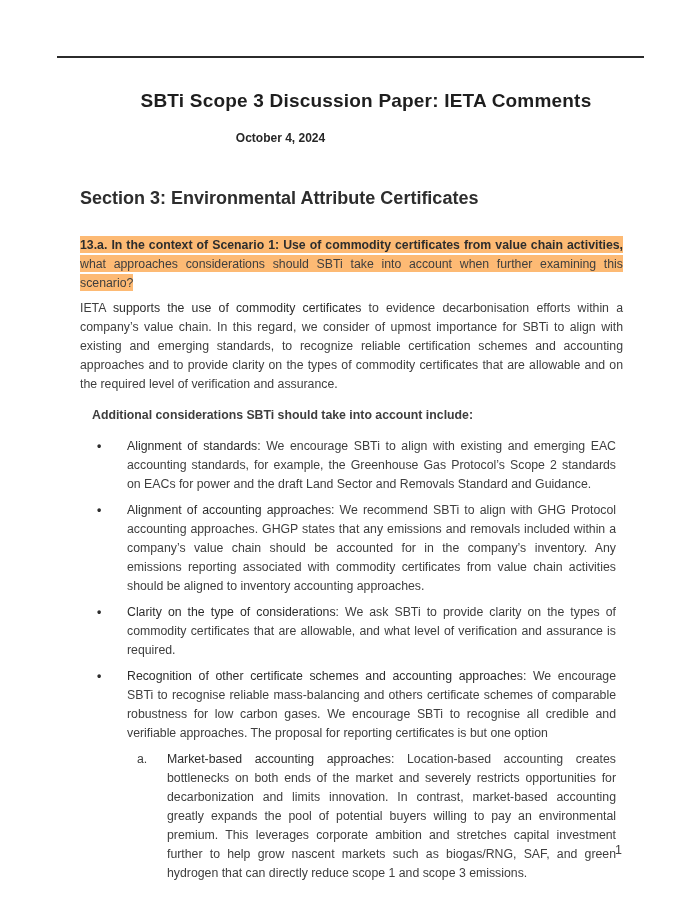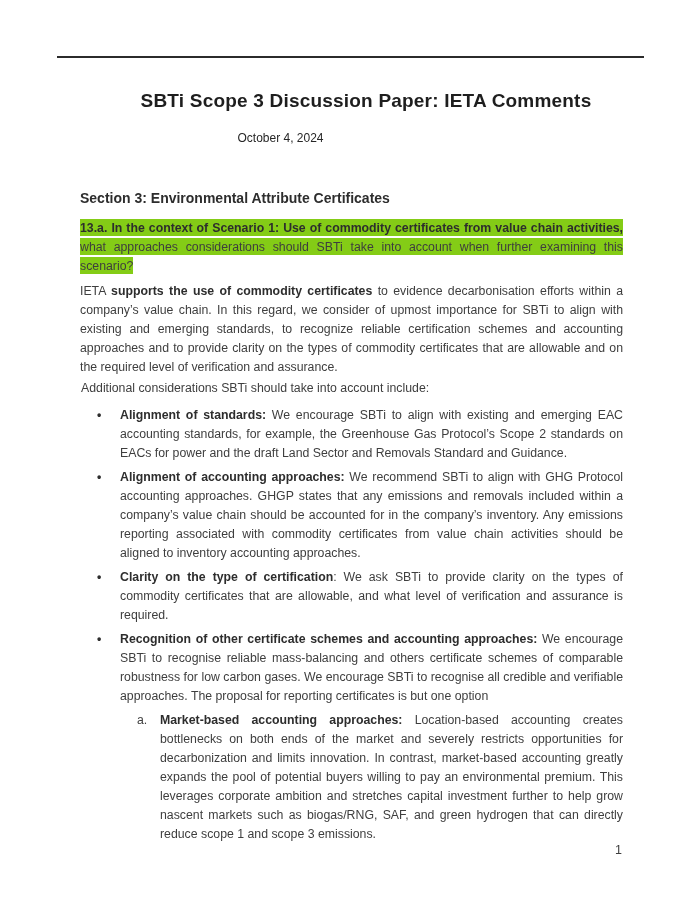--- a/index.html
+++ b/index.html
@@ -31,52 +31,52 @@
     color: #1e1e1e;
     letter-spacing: 0.2px;
   }
   .doc-date {
     position: absolute;
     top: 131px;
     left: 0;
     width: 561px;
     text-align: center;
     font-size: 12px;
-    font-weight: 400;
+    font-weight: 700;
     color: #262626;
   }
   .content {
     position: absolute;
     top: 189px;
     left: 80px;
     width: 543px;
     font-size: 12.3px;
     line-height: 19px;
   }
   .section-heading {
-    margin: 0 0 10px 0;
-    font-size: 14px;
+    margin: 0 0 27px 0;
+    font-size: 18px;
     font-weight: 700;
     color: #2d2d2d;
   }
   .question {
     margin: 0 0 7px 0;
     text-align: justify;
   }
   .question .hl {
-    background: #84cc16;
+    background: #fdba74;
     padding: 1.5px 0 2px 0;
   }
   .question .hl.bold { font-weight: 700; color: #2d2d2d; }
   .para {
     margin: 0 0 2px 0;
     text-align: justify;
   }
-  .para b, .btext b { font-weight: 700; color: #2d2d2d; }
-  .lead { margin: 1px; }
+  .para b, .btext b { font-weight: 400; color: #2d2d2d; }
+  .lead { margin: 12px; font-weight: bold; }
   .bullet-list { margin-top: 8px; }
   .bullet {
     position: relative;
     padding-left: 40px;
     margin-bottom: 5px;
   }
   .bullet .marker {
     position: absolute;
     left: 17px;
     top: 0;
@@ -86,21 +86,21 @@
   .bullet.sub {
     padding-left: 80px;
     margin-bottom: 0;
   }
   .bullet.sub .marker {
     left: 57px;
     font-weight: 400;
     color: #3e3e3e;
   }
   .btext {
-    margin: 0;
+    margin: 7px;
     text-align: justify;
   }
   .page-number {
     position: absolute;
     top: 843px;
     right: 78px;
     font-size: 12.5px;
     color: #3e3e3e;
   }
 </style>
@@ -132,21 +132,21 @@
         <p class="btext"><b>Alignment of standards:</b><span> We encourage SBTi to align with existing and emerging EAC accounting standards, for example, the Greenhouse Gas Protocol’s Scope 2 standards on EACs for power and the draft Land Sector and Removals Standard and Guidance.</span></p>
       </div>
 
       <div class="bullet">
         <span class="marker">•</span>
         <p class="btext"><b>Alignment of accounting approaches:</b><span> We recommend SBTi to align with GHG Protocol accounting approaches. GHGP states that any emissions and removals included within a company’s value chain should be accounted for in the company’s inventory. Any emissions reporting associated with commodity certificates from value chain activities should be aligned to inventory accounting approaches.</span></p>
       </div>
 
       <div class="bullet">
         <span class="marker">•</span>
-        <p class="btext"><b>Clarity on the type of certification</b><span>: We ask SBTi to provide clarity on the types of commodity certificates that are allowable, and what level of verification and assurance is required.</span></p>
+        <p class="btext"><b>Clarity on the type of considerations</b><span>: We ask SBTi to provide clarity on the types of commodity certificates that are allowable, and what level of verification and assurance is required.</span></p>
       </div>
 
       <div class="bullet">
         <span class="marker">•</span>
         <p class="btext"><b>Recognition of other certificate schemes and accounting approaches:</b><span> We encourage SBTi to recognise reliable mass-balancing and others certificate schemes of comparable robustness for low carbon gases. We encourage SBTi to recognise all credible and verifiable approaches. The proposal for reporting certificates is but one option</span></p>
       </div>
 
       <div class="bullet sub">
         <span class="marker">a.</span>
         <p class="btext"><b>Market-based accounting approaches:</b><span> Location-based accounting creates bottlenecks on both ends of the market and severely restricts opportunities for decarbonization and limits innovation. In contrast, market-based accounting greatly expands the pool of potential buyers willing to pay an environmental premium. This leverages corporate ambition and stretches capital investment further to help grow nascent markets such as biogas/RNG, SAF, and green hydrogen that can directly reduce scope 1 and scope 3 emissions.</span></p>

